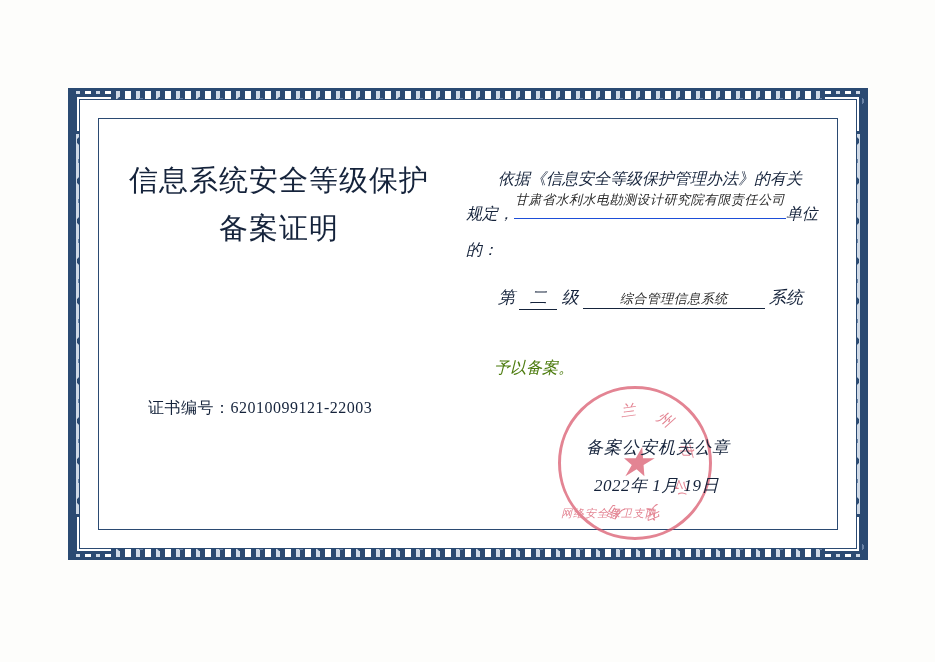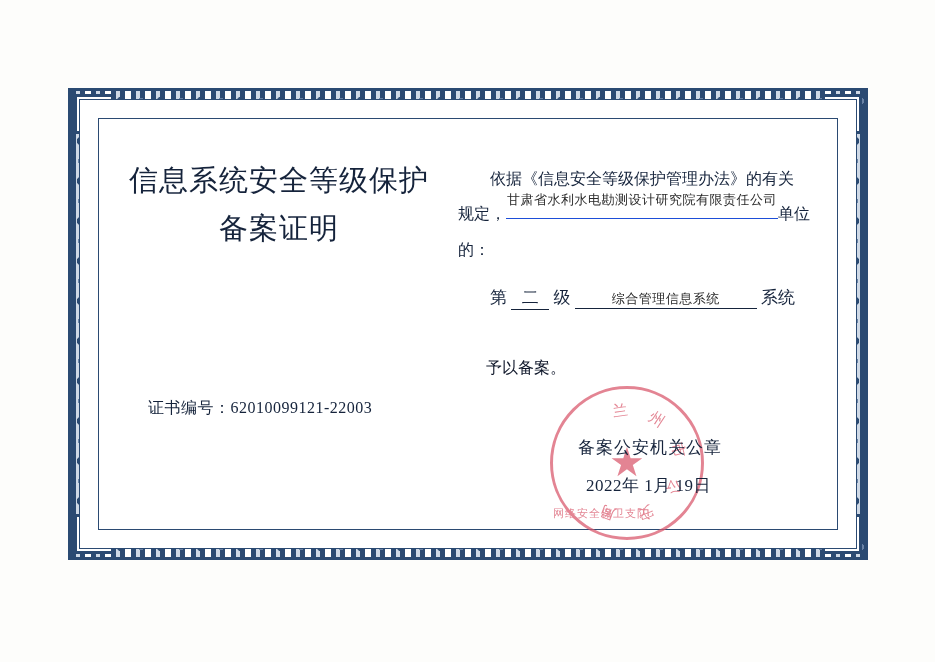--- a/index.html
+++ b/index.html
@@ -147,24 +147,25 @@
     top: 338px;
     font-size: 17px;
     letter-spacing: 1px;
     color: #15233b;
     white-space: nowrap;
   }
 
   
   .right-col {
     position: absolute;
-    left: 352px;
+    left: 360px;
     top: 0;
     width: 388px;
     height: 521px;
+    font-style: italic;
   }
   .para {
     position: absolute;
     left: 8px;
     top: 44px;
     width: 378px;
     font-size: 16px;
     line-height: 34px;
     color: #15233b;
   }
@@ -232,21 +233,21 @@
     text-align: center;
     font-size: 13px;
     color: #2a2a2a;
   }
 
   .record-line {
     position: absolute;
     left: 36px;
     top: 240px;
     font-size: 16px;
-    color: #0f172a;
+    color: #4d7c0f;
   }
 
   .seal-label {
     position: absolute;
     left: 128px;
     top: 318px;
     font-size: 17px;
     letter-spacing: 1px;
     color: #15233b;
     white-space: nowrap;

